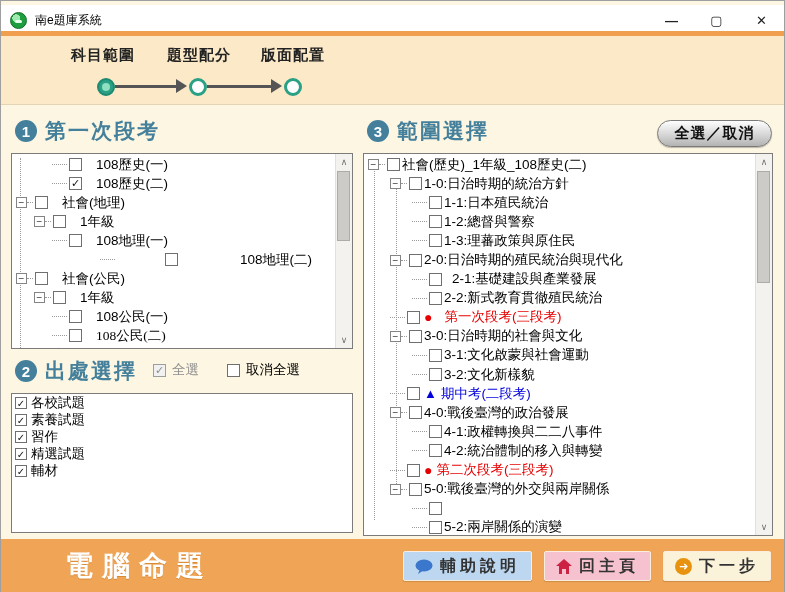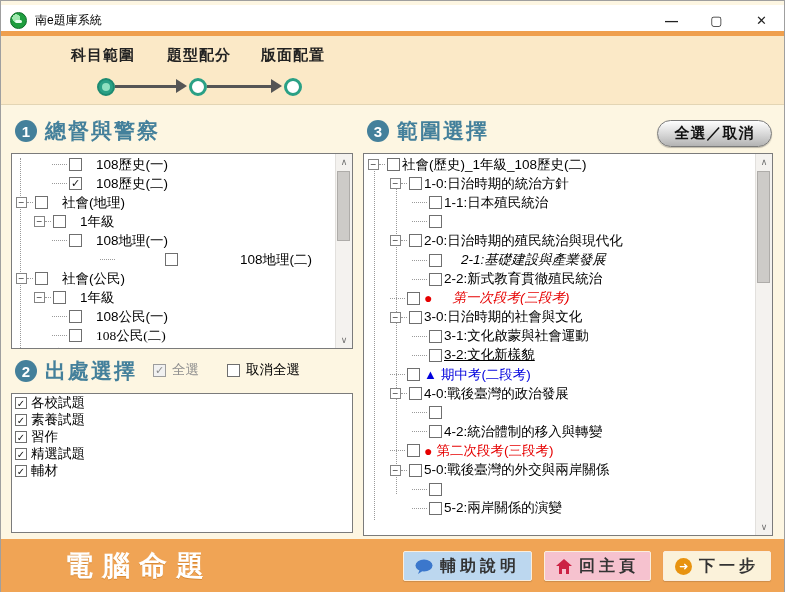--- a/index.html
+++ b/index.html
@@ -114,21 +114,21 @@
       <div class="step-label" style="left: 166px;">題型配分</div>
       <div class="step-line" style="left: 206px; width: 65px;"></div>
       <div class="step-arrowhead" style="left: 270px;"></div>
       <div class="step-circle" style="left: 188px;"></div>
       <div class="step-label" style="left: 260px;">版面配置</div>
       <div class="step-circle" style="left: 283px;"></div>
     </div>
 
   <div class="sec-header" style="left:14px;top:116px;">
     <div class="sec-num">1</div>
-    <div class="sec-title">總督與警察</div>
+    <div class="sec-title">第一次段考</div>
   </div>
 
   <div class="sec-header" style="left:366px;top:116px;">
     <div class="sec-num">3</div>
     <div class="sec-title">範圍選擇</div>
   </div>
   <div class="toggle-btn">全選／取消</div>
 
   <div class="box" id="subject-box">
     <div class="vline" style="left:8px;top:4px;height:190px;"></div>
@@ -268,61 +268,68 @@
         <div class="trow" style="height: 19.1px;">
           <span style="width: 48px; flex: 0 0 auto;"></span>
           <span class="conn"></span>
           <span class="cbx"></span>
           <span class="tlabel" style="margin-left: 2px;">1-1:日本殖民統治</span>
         </div>
         <div class="trow" style="height: 19.1px;">
           <span style="width: 48px; flex: 0 0 auto;"></span>
           <span class="conn"></span>
           <span class="cbx"></span>
+          <span class="tlabel" style="margin-left: 2px;">1-2:總督與警察</span>
+        </div>
+        <div class="trow" style="height: 19.1px;">
+          <span style="width: 48px; flex: 0 0 auto;"></span>
+          <span class="conn"></span>
+          <span class="cbx"></span>
+          <span class="tlabel" style="margin-left: 2px;">1-3:理蕃政策與原住民</span>
         </div>
         <div class="trow" style="height: 19.1px;">
           <span style="width: 26px; flex: 0 0 auto;"></span>
           <span class="expander">−</span>
           <span class="conn short"></span>
           <span class="cbx"></span>
           <span class="tlabel" style="margin-left: 2px;">2-0:日治時期的殖民統治與現代化</span>
         </div>
         <div class="trow" style="height: 19.1px;">
           <span style="width: 48px; flex: 0 0 auto;"></span>
           <span class="conn"></span>
           <span class="cbx"></span>
-          <span class="tlabel" style="margin-left: 19px; font-style: italic;">2-1:基礎建設與產業發展</span>
+          <span class="tlabel" style="margin-left: 10px;">2-1:基礎建設與產業發展</span>
         </div>
         <div class="trow" style="height: 19.1px;">
           <span style="width: 48px; flex: 0 0 auto;"></span>
           <span class="conn"></span>
           <span class="cbx"></span>
           <span class="tlabel" style="margin-left: 2px;">2-2:新式教育貫徹殖民統治</span>
         </div>
         <div class="trow" style="height: 19.1px;">
           <span style="width: 26px; flex: 0 0 auto;"></span>
           <span class="conn"></span>
           <span class="cbx"></span>
           <span class="marker" style="color: rgb(230, 0, 0);">●</span>
-          <span class="tlabel" style="color: rgb(230, 0, 0); margin-left: 18px; font-style: italic;">第一次段考(三段考)</span>
+          <span class="tlabel" style="color: rgb(230, 0, 0); margin-left: 10px;">第一次段考(三段考)</span>
         </div>
         <div class="trow" style="height: 19.1px;">
           <span style="width: 26px; flex: 0 0 auto;"></span>
           <span class="expander">−</span>
           <span class="conn short"></span>
           <span class="cbx"></span>
           <span class="tlabel" style="margin-left: 2px;">3-0:日治時期的社會與文化</span>
         </div>
         <div class="trow" style="height: 19.1px;">
           <span style="width: 48px; flex: 0 0 auto;"></span>
           <span class="conn"></span>
           <span class="cbx"></span>
           <span class="tlabel" style="margin-left: 2px;">3-1:文化啟蒙與社會運動</span>
         </div>
-        <div class="trow" style="height: 19.1px; text-decoration: underline;">
+        <div class="trow" style="height: 19.1px;">
           <span style="width: 48px; flex: 0 0 auto;"></span>
           <span class="conn"></span>
           <span class="cbx"></span>
           <span class="tlabel" style="margin-left: 2px;">3-2:文化新樣貌</span>
         </div>
         <div class="trow" style="height: 19.1px;">
           <span style="width: 26px; flex: 0 0 auto;"></span>
           <span class="conn"></span>
           <span class="cbx"></span>
           <span class="marker" style="color: rgb(0, 0, 221); font-size: 13px;">▲</span>
@@ -332,20 +339,21 @@
           <span style="width: 26px; flex: 0 0 auto;"></span>
           <span class="expander">−</span>
           <span class="conn short"></span>
           <span class="cbx"></span>
           <span class="tlabel" style="margin-left: 2px;">4-0:戰後臺灣的政治發展</span>
         </div>
         <div class="trow" style="height: 19.1px;">
           <span style="width: 48px; flex: 0 0 auto;"></span>
           <span class="conn"></span>
           <span class="cbx"></span>
+          <span class="tlabel" style="margin-left: 2px;">4-1:政權轉換與二二八事件</span>
         </div>
         <div class="trow" style="height: 19.1px;">
           <span style="width: 48px; flex: 0 0 auto;"></span>
           <span class="conn"></span>
           <span class="cbx"></span>
           <span class="tlabel" style="margin-left: 2px;">4-2:統治體制的移入與轉變</span>
         </div>
         <div class="trow" style="height: 19.1px;">
           <span style="width: 26px; flex: 0 0 auto;"></span>
           <span class="conn"></span>

